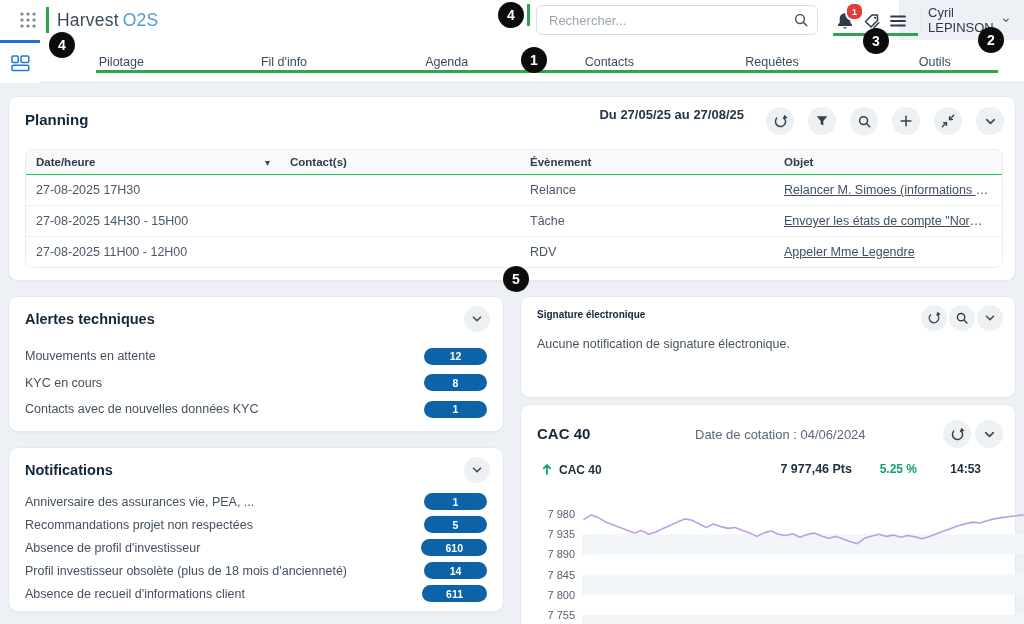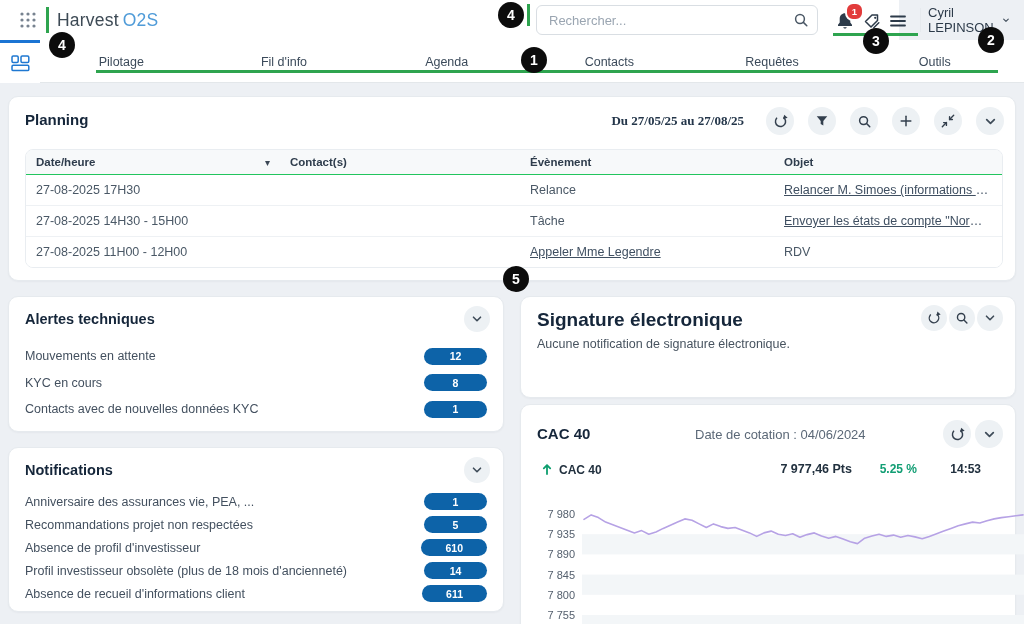--- a/index.html
+++ b/index.html
@@ -26,21 +26,21 @@
   .tabs{position:absolute;left:40px;top:0;width:976px;height:43px;display:flex;}
   .tab{flex:1;display:flex;align-items:center;justify-content:center;font-size:12.5px;color:#3b4a5a;cursor:pointer;}
   
   .card{position:absolute;background:#fff;border:1px solid #e6eaee;border-radius:10px;box-shadow:0 1px 2px rgba(16,24,40,.04);box-sizing:border-box;}
   .card-title{font-size:15px;font-weight:bold;color:#15263a;}
   .circle-btn{width:28px;height:28px;border-radius:50%;background:#edf1f4;display:flex;align-items:center;justify-content:center;cursor:pointer;flex:0 0 auto;}
   .circle-btn.sm{width:26px;height:26px;}
   
   #planning{left:8px;top:96px;width:1008px;height:185px;}
   #planning .card-title{position:absolute;left:16px;top:14px;}
-  .plan-controls{position:absolute;right:11px;top:10px;display:flex;align-items:center;gap:14px;font-family:Liberation Serif, serif;}
+  .plan-controls{position:absolute;right:11px;top:10px;display:flex;align-items:flex-start;gap:14px;}
   .range{font-size:13px;font-weight:bold;color:#24364a;margin-right:8px;}
   .ptable{position:absolute;left:16px;top:52px;width:976px;border:1px solid #e9edf1;border-radius:8px;overflow:hidden;}
   .thead{display:grid;grid-template-columns:254px 240px 254px 1fr;background:#f7f9fa;border-bottom:1px solid #22c55e;height:24px;}
   .th{display:flex;align-items:center;padding:0 10px;font-size:11.5px;font-weight:bold;color:#2e3c4c;}
   .caret{margin-left:auto;font-size:10px;color:#3c4856;cursor:pointer;}
   .tr{display:grid;grid-template-columns:254px 240px 254px 1fr;height:30px;border-bottom:1px solid #eef1f4;background:#fff;}
   .tr:last-child{border-bottom:none;}
   .td{display:flex;align-items:center;padding:0 10px;font-size:12.5px;color:#4a5866;white-space:nowrap;overflow:hidden;}
   .tlink{color:#3f4f61;text-decoration:underline;cursor:pointer;white-space:nowrap;overflow:hidden;text-overflow:ellipsis;}
   
@@ -51,21 +51,21 @@
   .nlist{position:absolute;left:16px;right:16px;}
   #alerts .nlist{top:46px;}
   #notifs .nlist{top:42px;}
   .nrow{display:flex;align-items:center;justify-content:space-between;cursor:pointer;}
   #alerts .nrow{height:26.5px;}
   #notifs .nrow{height:23px;}
   .nlabel{font-size:12.5px;color:#43505f;}
   .badge{min-width:15px;padding:1px 24px;height:15px;background:#0d63a8;border-radius:10px;color:#fff;font-size:10.5px;font-weight:bold;display:flex;align-items:center;justify-content:center;}
   
   #signature{left:520px;top:296px;width:496px;height:102px;}
-  #signature .card-title{position:absolute;left:16px;top:12px;font-size:19px;}
+  #signature .card-title{position:absolute;left:16px;top:12px;font-size:10px;}
   .sig-controls{position:absolute;right:12px;top:8px;display:flex;gap:2px;}
   .empty-text{position:absolute;left:16px;top:40px;font-size:12.5px;color:#47535f;}
   
   #cac{left:520px;top:404px;width:496px;height:236px;}
   #cac .card-title{position:absolute;left:16px;top:20px;}
   .cac-date{position:absolute;left:174px;top:22px;font-size:13px;color:#5b6877;}
   .cac-controls{position:absolute;right:12px;top:15px;display:flex;gap:4px;}
   .quote-row{position:absolute;left:16px;right:16px;top:56px;height:18px;}
   .q-arrow{position:absolute;left:4px;top:2px;}
   .q-name{position:absolute;left:22px;top:2px;font-size:12px;font-weight:bold;color:#22313f;}
@@ -244,24 +244,24 @@
             <div class="td">27-08-2025 14H30 - 15H00</div>
             <div class="td"></div>
             <div class="td">Tâche</div>
             <div class="td">
               <span class="tlink">Envoyer les états de compte "Normandie"</span>
             </div>
           </div>
           <div class="tr">
             <div class="td">27-08-2025 11H00 - 12H00</div>
             <div class="td"></div>
+            <div class="td">RDV</div>
             <div class="td">
               <span class="tlink">Appeler Mme Legendre</span>
             </div>
-            <div class="td">RDV</div>
           </div>
         </div>
     </div>
   </div>
 
   <div class="card" id="alerts">
     <div class="card-title">Alertes techniques</div>
     <div class="collapse-pos circle-btn sm">
       <svg width="12" height="12" viewBox="0 0 12 12">
         <polyline points="2.5,4.2 6,7.7 9.5,4.2" fill="none" stroke="#3f4c59" stroke-width="1.6" stroke-linecap="round" stroke-linejoin="round"></polyline>

